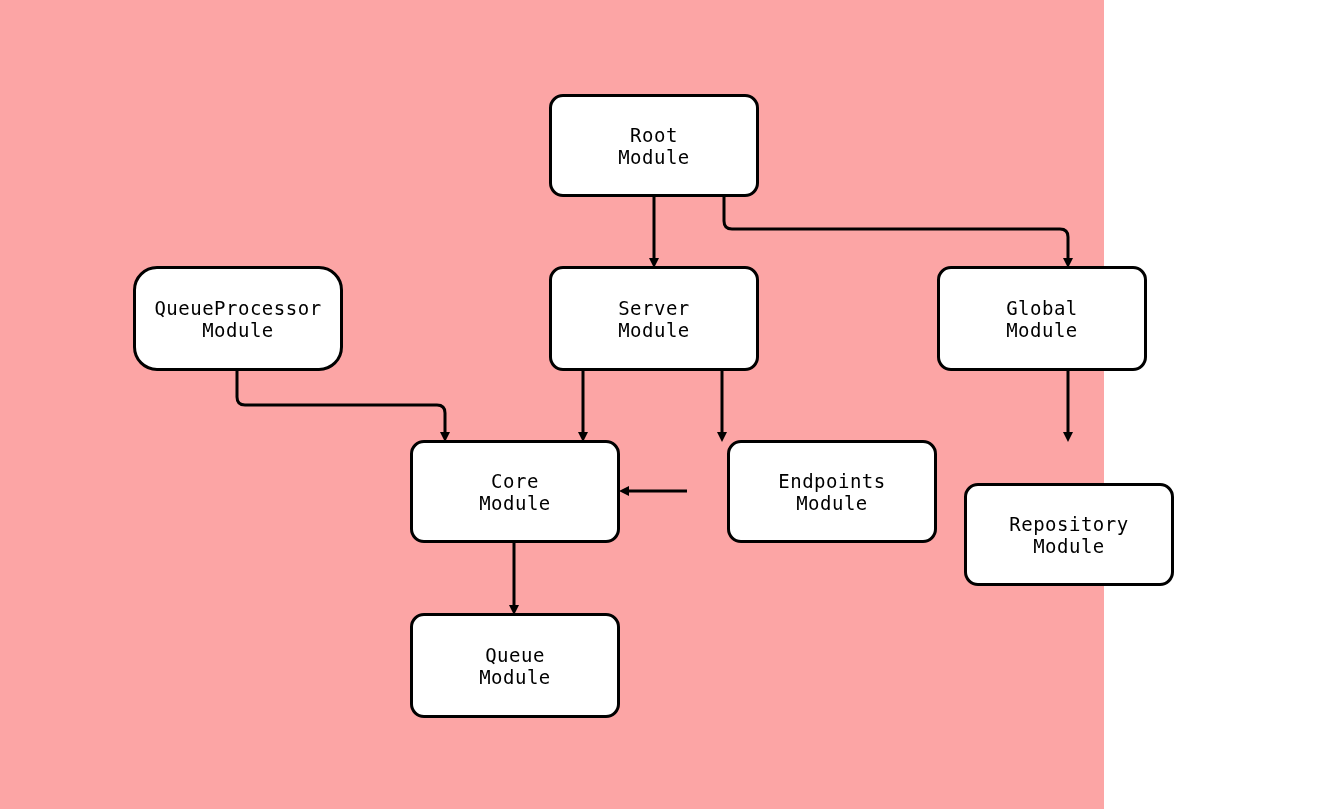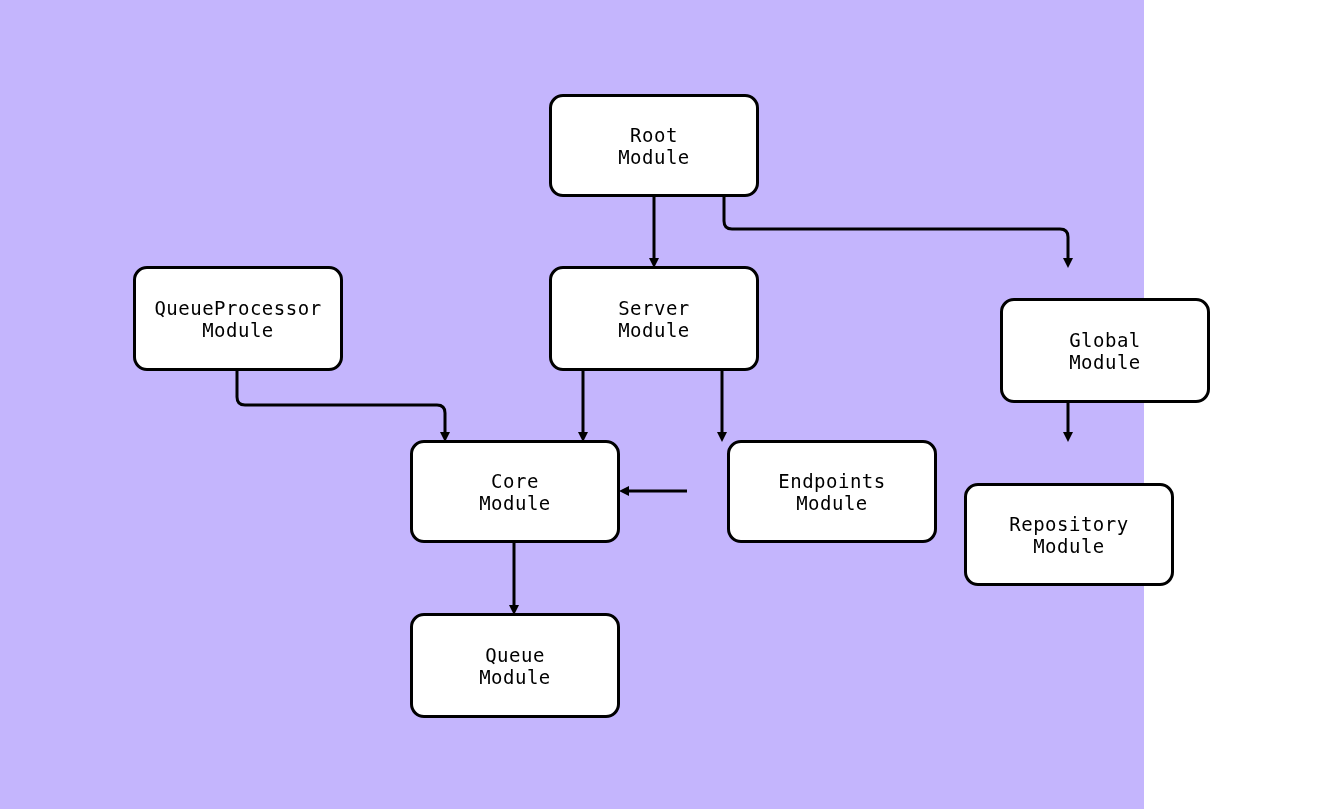--- a/index.html
+++ b/index.html
@@ -11,22 +11,21 @@
   body {
     width: 1337px;
     height: 809px;
     font-family: "DejaVu Sans Mono", "Liberation Mono", monospace;
     overflow: hidden;
   }
   #diagram-root {
     position: relative;
     width: 1104px;
     height: 809px;
-    background: #c4b5fd;
-    padding-left: 40px;
+    background: #fca5a5;
   }
   #edge-layer {
     position: absolute;
     left: 0;
     top: 0;
     width: 1337px;
     height: 809px;
   }
   .node {
     position: absolute;
@@ -70,29 +69,29 @@
         <path d="M 1068 371 L 1068 433" marker-end="url(#arrowhead)" stroke="#000000"></path>
         <path d="M 514 543 L 514 606" marker-end="url(#arrowhead)" stroke="#000000"></path>
       </g>
   </svg>
 
   <div id="node-layer">
       <div class="node" style="left: 549px; top: 94px; width: 210px; height: 103px; border-color: rgb(0, 0, 0);">
         <div class="node-label-line">Root</div>
         <div class="node-label-line">Module</div>
       </div>
-      <div class="node" style="left: 133px; top: 266px; width: 210px; height: 105px; border-color: rgb(0, 0, 0);">
+      <div class="node" style="left: 133px; top: 266px; width: 210px; height: 105px; border-color: rgb(0, 0, 0); border-radius: 24px;">
         <div class="node-label-line">QueueProcessor</div>
         <div class="node-label-line">Module</div>
       </div>
       <div class="node" style="left: 549px; top: 266px; width: 210px; height: 105px; border-color: rgb(0, 0, 0);">
         <div class="node-label-line">Server</div>
         <div class="node-label-line">Module</div>
       </div>
-      <div class="node" style="left: 1000px; top: 266px; width: 210px; height: 105px; border-color: rgb(0, 0, 0); margin-top: 32px;">
+      <div class="node" style="left: 937px; top: 266px; width: 210px; height: 105px; border-color: rgb(0, 0, 0);">
         <div class="node-label-line">Global</div>
         <div class="node-label-line">Module</div>
       </div>
       <div class="node" style="left: 410px; top: 440px; width: 210px; height: 103px; border-color: rgb(0, 0, 0);">
         <div class="node-label-line">Core</div>
         <div class="node-label-line">Module</div>
       </div>
       <div class="node" style="left: 687px; top: 440px; width: 210px; height: 103px; border-color: rgb(0, 0, 0); margin-left: 40px;">
         <div class="node-label-line">Endpoints</div>
         <div class="node-label-line">Module</div>

